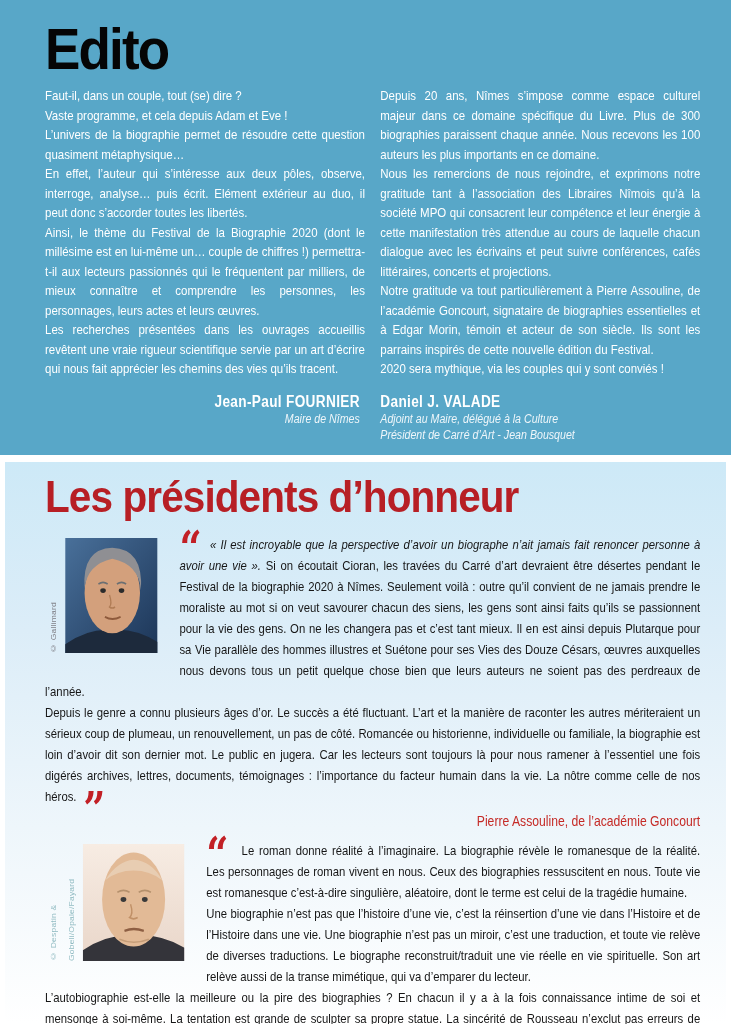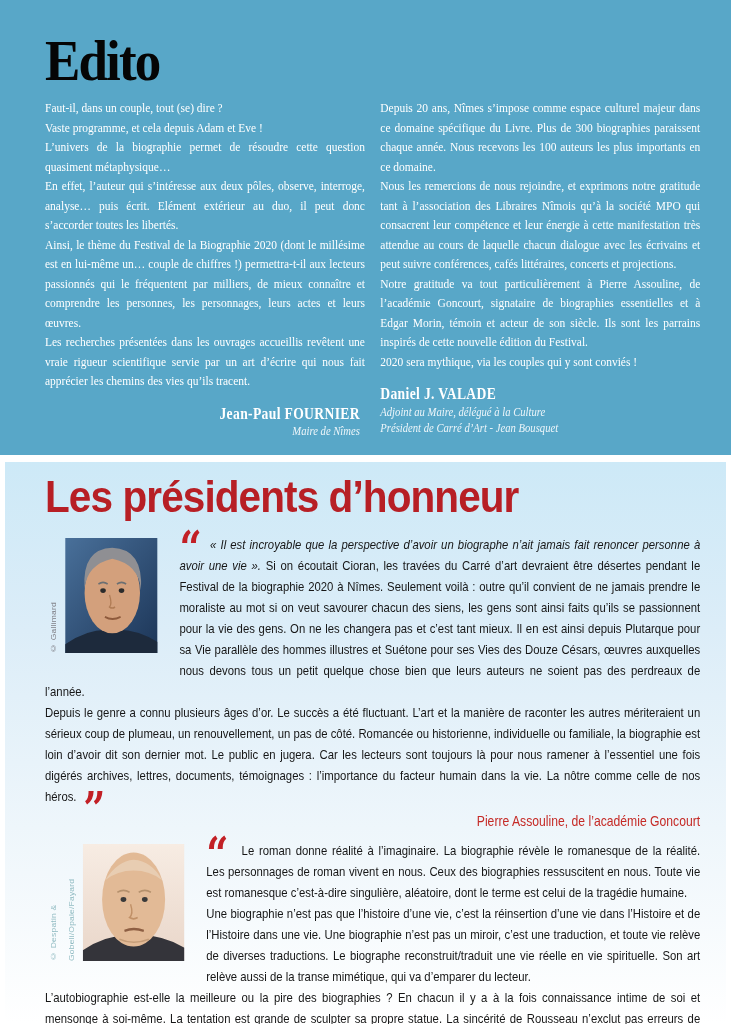--- a/index.html
+++ b/index.html
@@ -1,20 +1,20 @@
 <!DOCTYPE html>
 <html lang="fr"><head>
 <meta charset="utf-8">
 <style>
   * { box-sizing: border-box; }
   body { margin:0; background:#e9e9e9; font-family:"Liberation Sans", sans-serif; }
   .page { width:731px; height:1024px; margin:0 auto; background:#fff; position:relative; overflow:hidden; }
 
   
-  .edito { height:455px; background:#58a7c8; padding:16px 30px 0 45px; overflow:hidden;font-family:Liberation Serif, serif; }
+  .edito { height:455px; background:#58a7c8; padding:4px 30px 0 45px; overflow:hidden; }
   .edito-title { margin:0; padding-top:16px; font-size:57px; line-height:58px; font-weight:bold;
                  color:#050505; letter-spacing:-2px; transform:scaleX(.93); transform-origin:0 0; }
   .cols { display:flex; gap:18px; width:770px; transform:scaleX(.851); transform-origin:0 0; margin-top:8px; }
   .col { flex:1; color:#ffffff; font-size:13.5px; line-height:19.5px; text-align:justify; }
   .col p { margin:0; }
   .sig { margin-top:13px; }
   .sig-left { text-align:right; padding-right:6px; }
   .sig-name { font-size:16px; font-weight:bold; letter-spacing:.4px; color:#fff; }
   .sig-role { font-size:12.5px; font-style:italic; color:#eef6fa; line-height:16px; }
 

